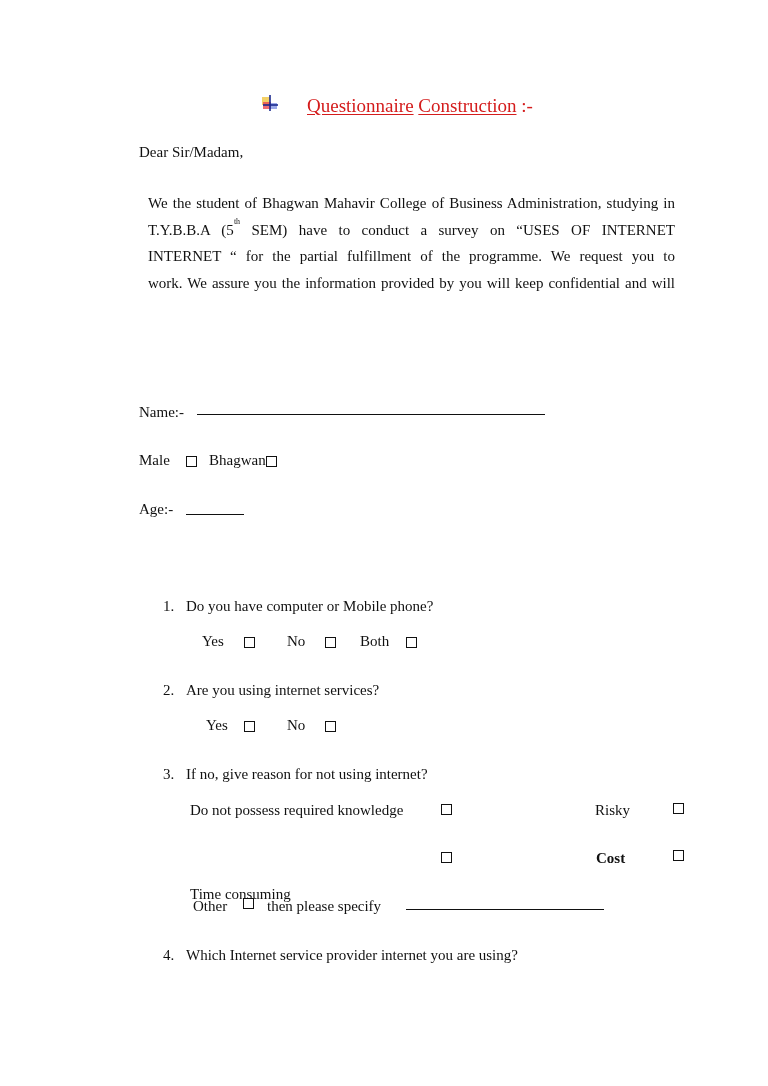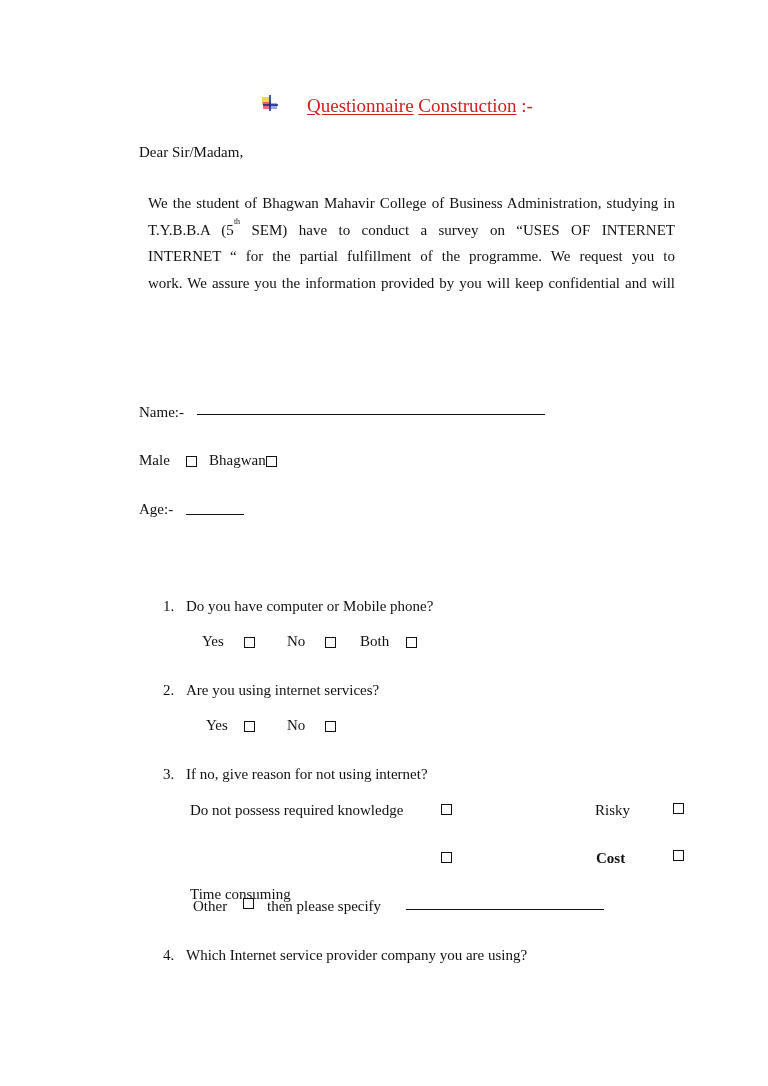--- a/index.html
+++ b/index.html
@@ -80,13 +80,13 @@
 <div class="box" style="left:441px; top:852px;"></div>
 <div class="abs" style="left:596px; top:851px;font-weight:bold;">Cost</div>
 <div class="box" style="left:673px; top:850px;"></div>
 
 <div class="abs" style="left:193px; top:899px;">Other</div>
 <div class="box" style="left:243px; top:898px;"></div>
 <div class="abs" style="left:267px; top:899px;">then please specify</div>
 <div class="uline" style="left:406px; top:909px; width:198px;"></div>
 
 <div class="abs" style="left:163px; top:948px;">4.</div>
-<div class="abs" style="left:186px; top:948px;">Which Internet service provider company you are using?</div>
+<div class="abs" style="left:186px; top:948px;">Which Internet service provider internet you are using?</div>
 
 </body></html>

